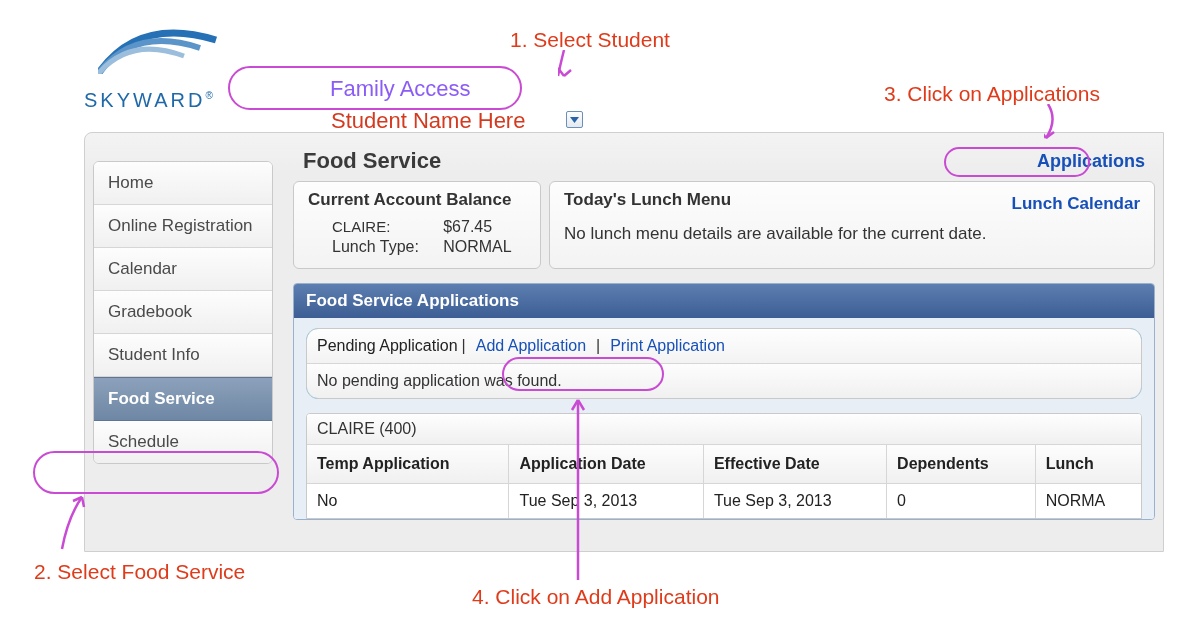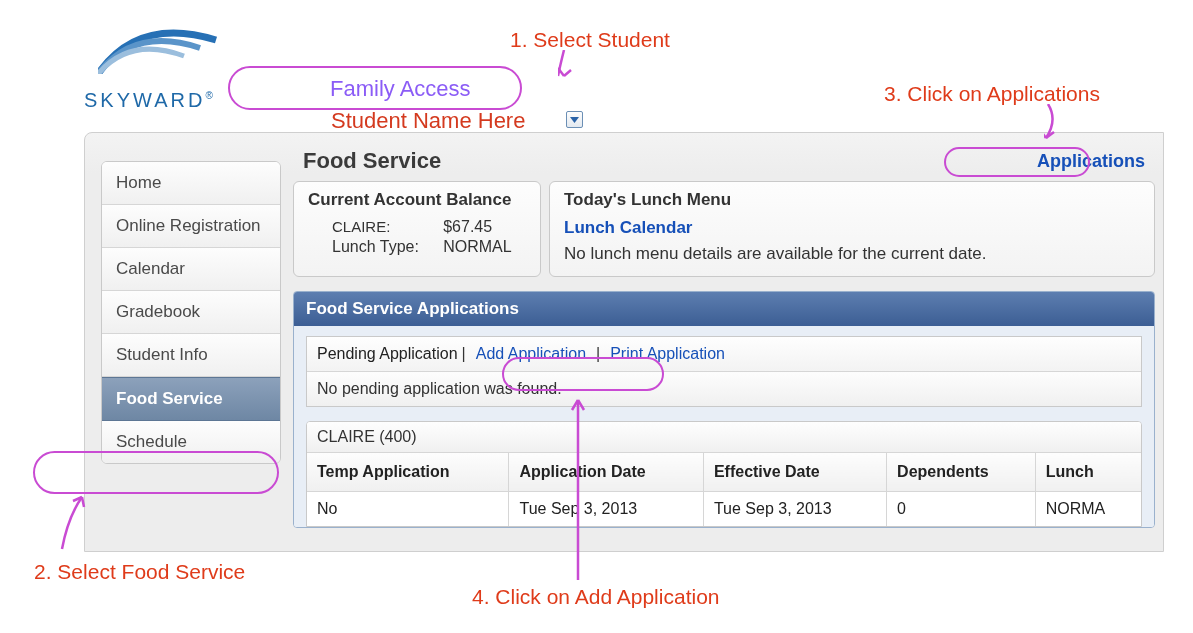--- a/index.html
+++ b/index.html
@@ -82,21 +82,21 @@
     height: 420px;
     border: 1px solid #cfcfcf;
     border-radius: 8px 0 0 0;
     background: linear-gradient(#f3f3f3, #ededed 40px, #ededed);
     overflow: hidden;
   }
 
   
   .sidebar {
     position: absolute;
-    left: 16px;
+    left: 8px;
     top: 28px;
     width: 180px;
     border: 1px solid #c9c9c9;
     border-radius: 6px;
     overflow: hidden;
     background: #fff;
   }
   .sidebar-item {
     padding: 11px 14px;
     font-size: 17px;
@@ -154,21 +154,21 @@
   }
   .card.balance { width: 248px; }
   .card.lunch { flex: 1; min-width: 480px; }
   .card-title {
     font-size: 17px;
     font-weight: bold;
     color: #333;
     margin-bottom: 8px;
   }
   .card.lunch .card-header {
-    display:flex; justify-content:space-between; flex-direction:column;
+    display:flex; justify-content:space-between; align-items:center;
   }
   .lunch-calendar {
     font-weight: bold;
     color: #1650b8;
     font-size: 17px;
     cursor: pointer;
   }
   .kv {
     display: grid;
     grid-template-columns: auto auto;
@@ -200,21 +200,21 @@
     font-weight: bold;
     font-size: 17px;
     padding: 7px 12px;
   }
   .panel-body {
     background: #e8eef6;
     padding: 10px 12px 0 12px;
   }
   .pending-box {
     border: 1px solid #c9c9c9;
-    border-radius: 0;
+    border-radius: 12px;
     background: #0ea5e9;
     overflow: hidden;
   }
   .pending-head {
     display:flex;
     align-items:center;
     gap: 4px;
     padding: 8px 10px;
     font-size: 16px;
     border-bottom: 1px solid #d6d6d6;

